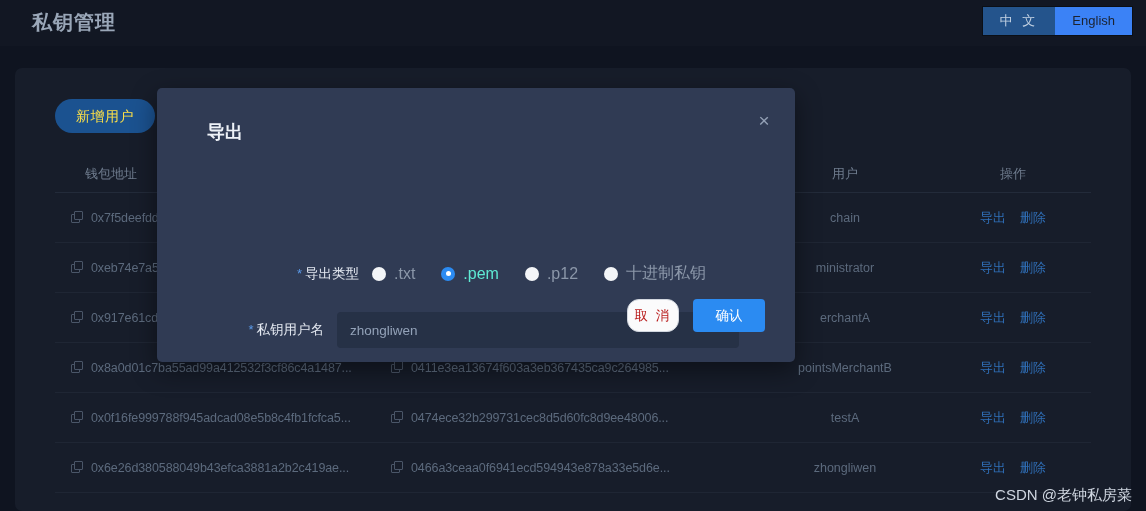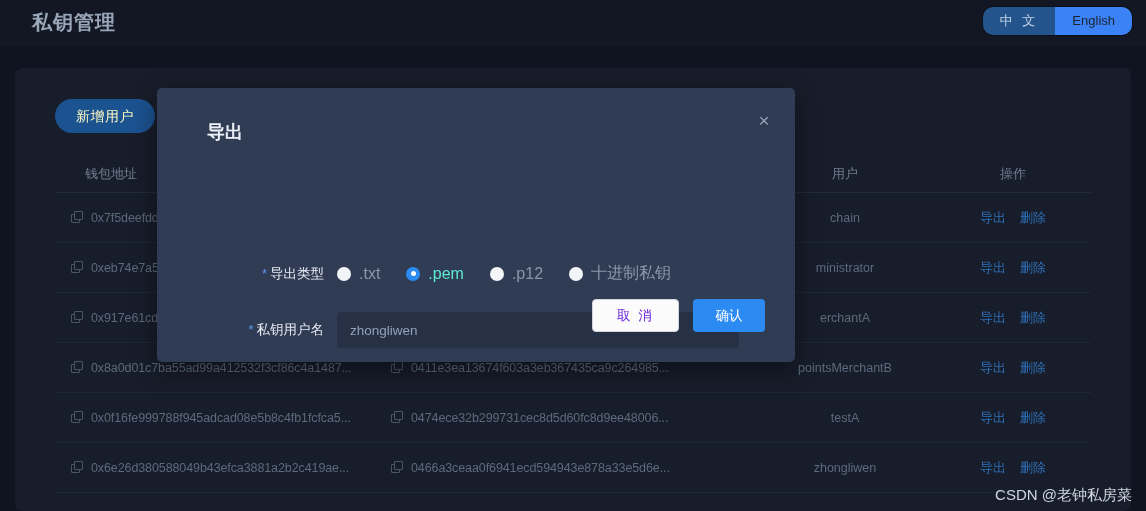--- a/index.html
+++ b/index.html
@@ -28,21 +28,21 @@
     left: 32px; top: 9px;
     font-size: 20px;
     font-weight: bold;
     color: #9aa7b8;
     letter-spacing: 1px;
   }
   #lang-toggle {
     position: absolute;
     right: 14px; top: 7px;
     display: flex;
-    border-radius: 10px;
+    border-radius: 0;
     overflow: hidden;
     box-shadow: 0 0 0 1px rgba(0,0,0,0.35);
   }
   #lang-toggle .seg {
     font-size: 13px;
     padding: 6px 17px 7px 17px;
     line-height: 15px;
     cursor: pointer;
     user-select: none;
   }
@@ -63,21 +63,21 @@
     width: 1116px; height: 443px;
     background: #171d2a;
     border-radius: 7px;
   }
   #add-user-btn {
     position: absolute;
     left: 40px; top: 31px;
     width: 100px; height: 34px;
     background: #1b5290;
     border-radius: 17px;
-    color: #fef9c3;
+    color: #fde047;
     font-size: 14px;
     line-height: 34px;
     text-align: center;
     cursor: pointer;
     user-select: none;
     letter-spacing: 0.5px;
   }
 
   
   #table {
@@ -172,21 +172,21 @@
     text-align: center;
     cursor: pointer;
     user-select: none;
   }
 
   .form-row {
     position: absolute;
     display: flex;
     align-items: center;
   }
-  #row-type { left: 0; top: 175px; width: 596px; }
+  #row-type { left: 0; top: 175px; width: 596px; padding-left: 35px; }
   #row-name { left: 0; top: 224px; width: 628px; }
 
   .form-label {
     width: 180px;
     text-align: right;
     padding-right: 13px;
     box-sizing: border-box;
     font-size: 13.5px;
     color: #e4e9f1;
   }
@@ -243,25 +243,25 @@
     outline: none;
   }
 
   #modal-footer {
     position: absolute;
     right: 30px; bottom: 30px;
     display: flex;
     gap: 14px;
   }
   #btn-cancel {
-    width: 87px; height: 33px;
+    width: 52px; height: 33px;
     background: #fbfbfc;
-    color: #6d28d9;
+    color: #b91c1c;
     border: 1px solid #d2d7df;
-    border-radius: 4px;
+    border-radius: 12px;
     font-size: 13.5px;
     letter-spacing: 2px;
     cursor: pointer;
     font-family: "Liberation Sans", "DejaVu Sans", sans-serif;
   }
   #btn-confirm {
     width: 72px; height: 33px;
     background: #2b8bf2;
     color: #ffffff;
     border: none;

